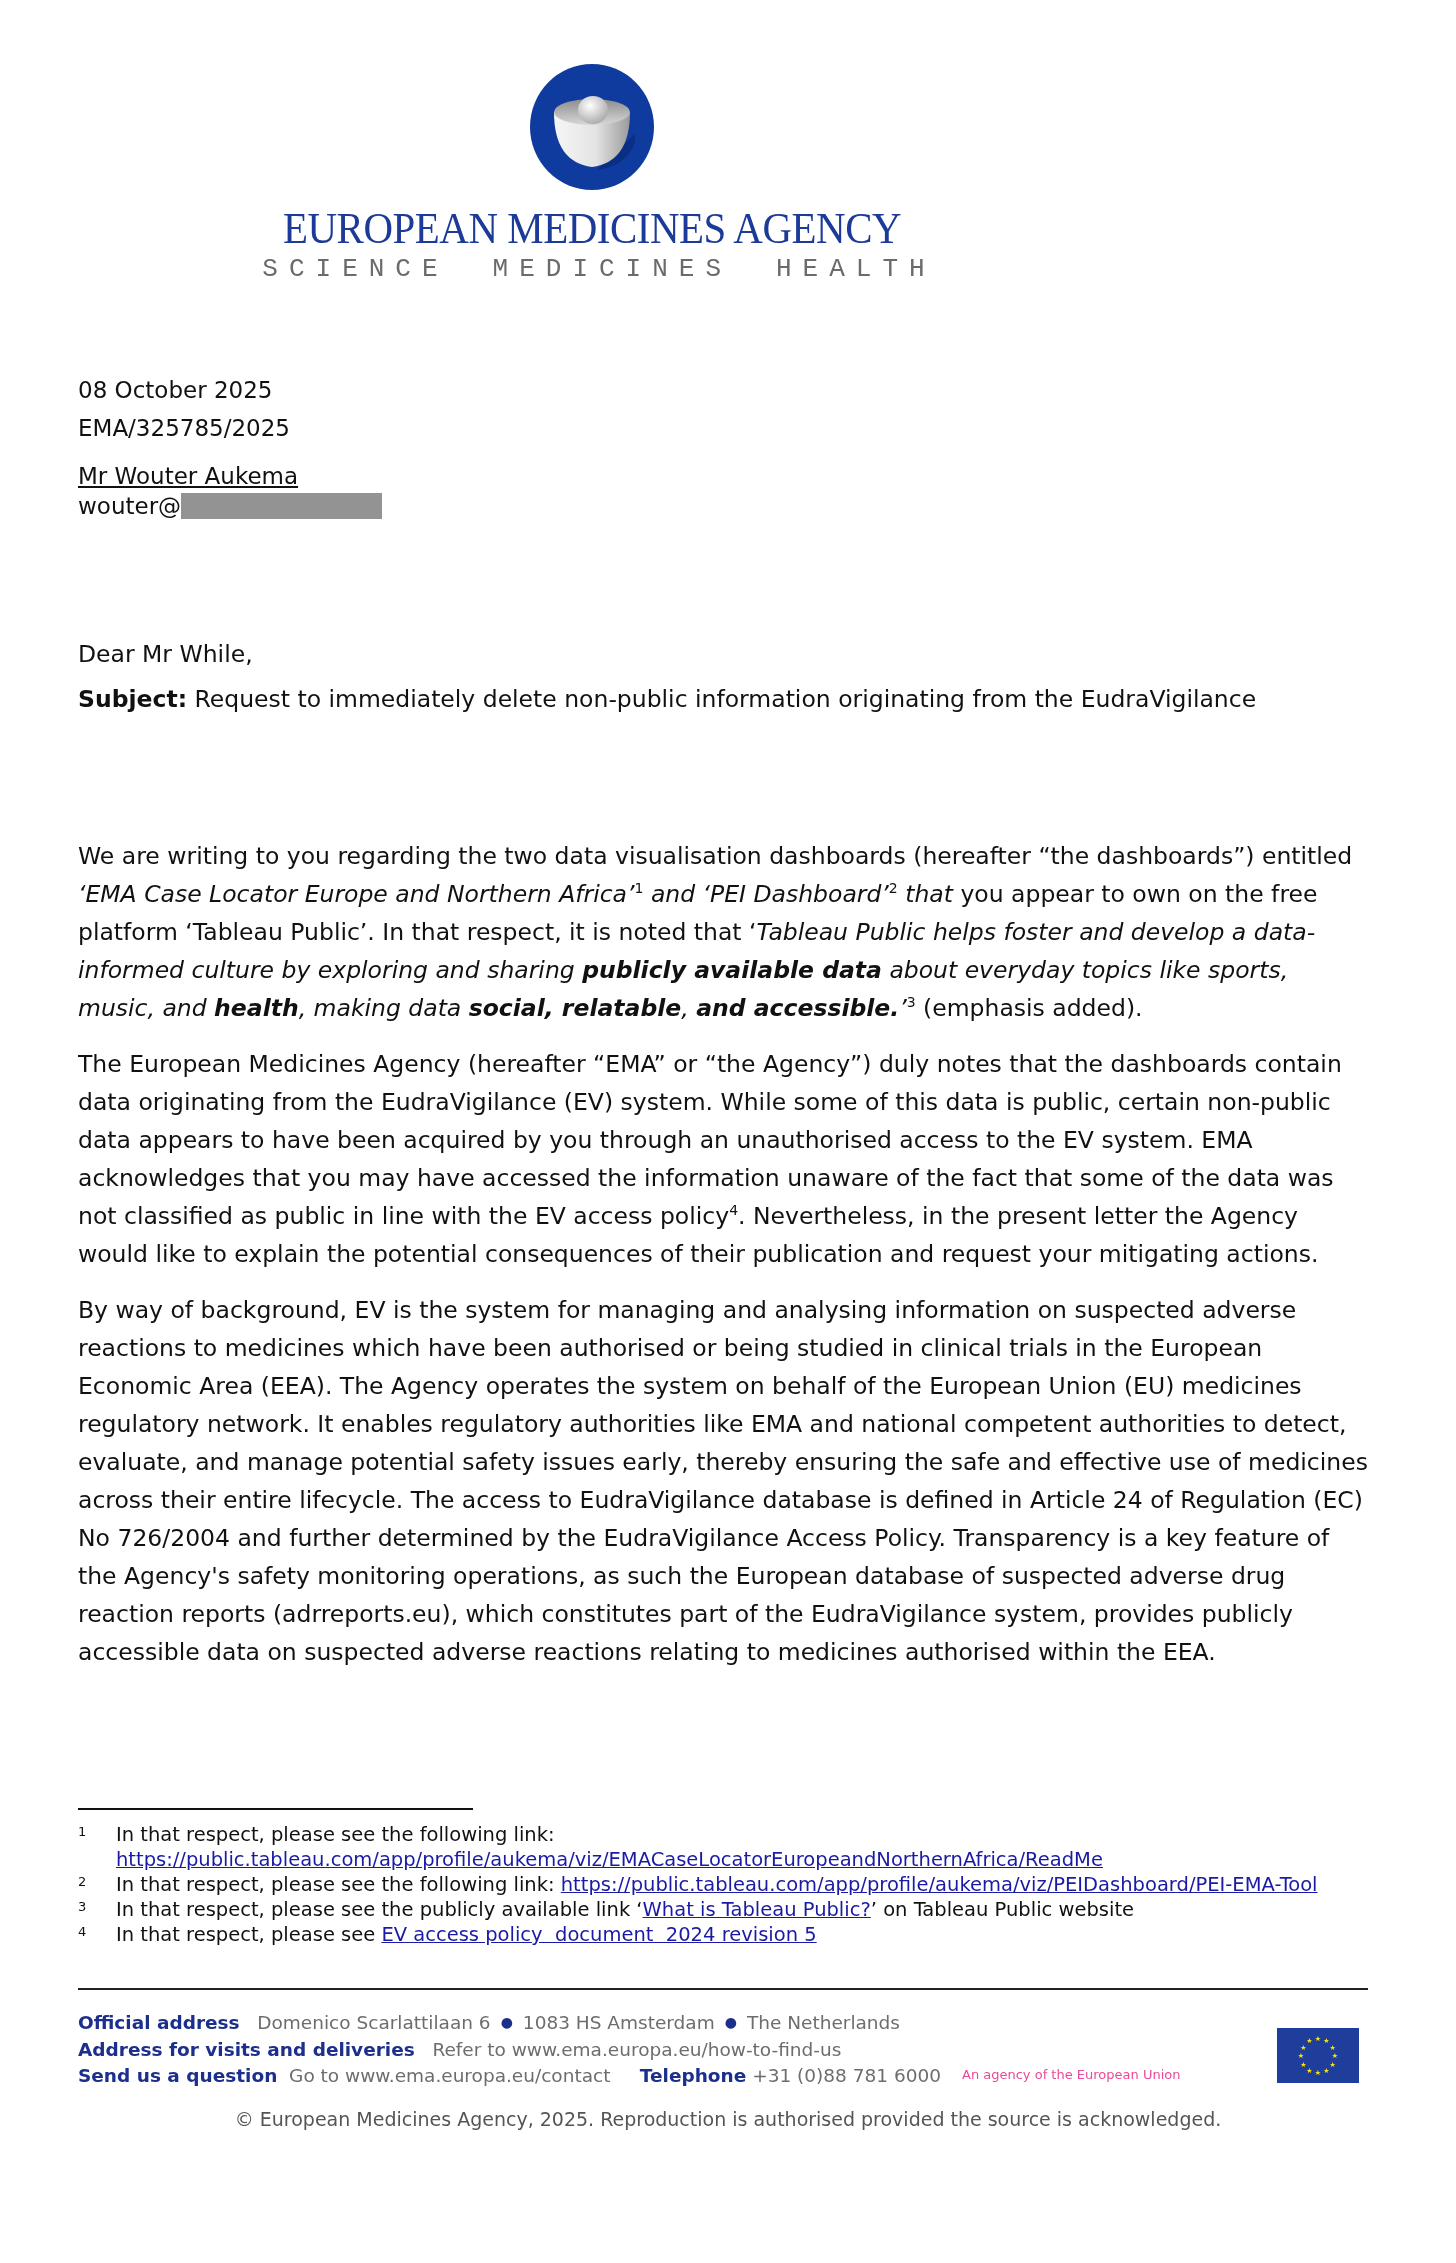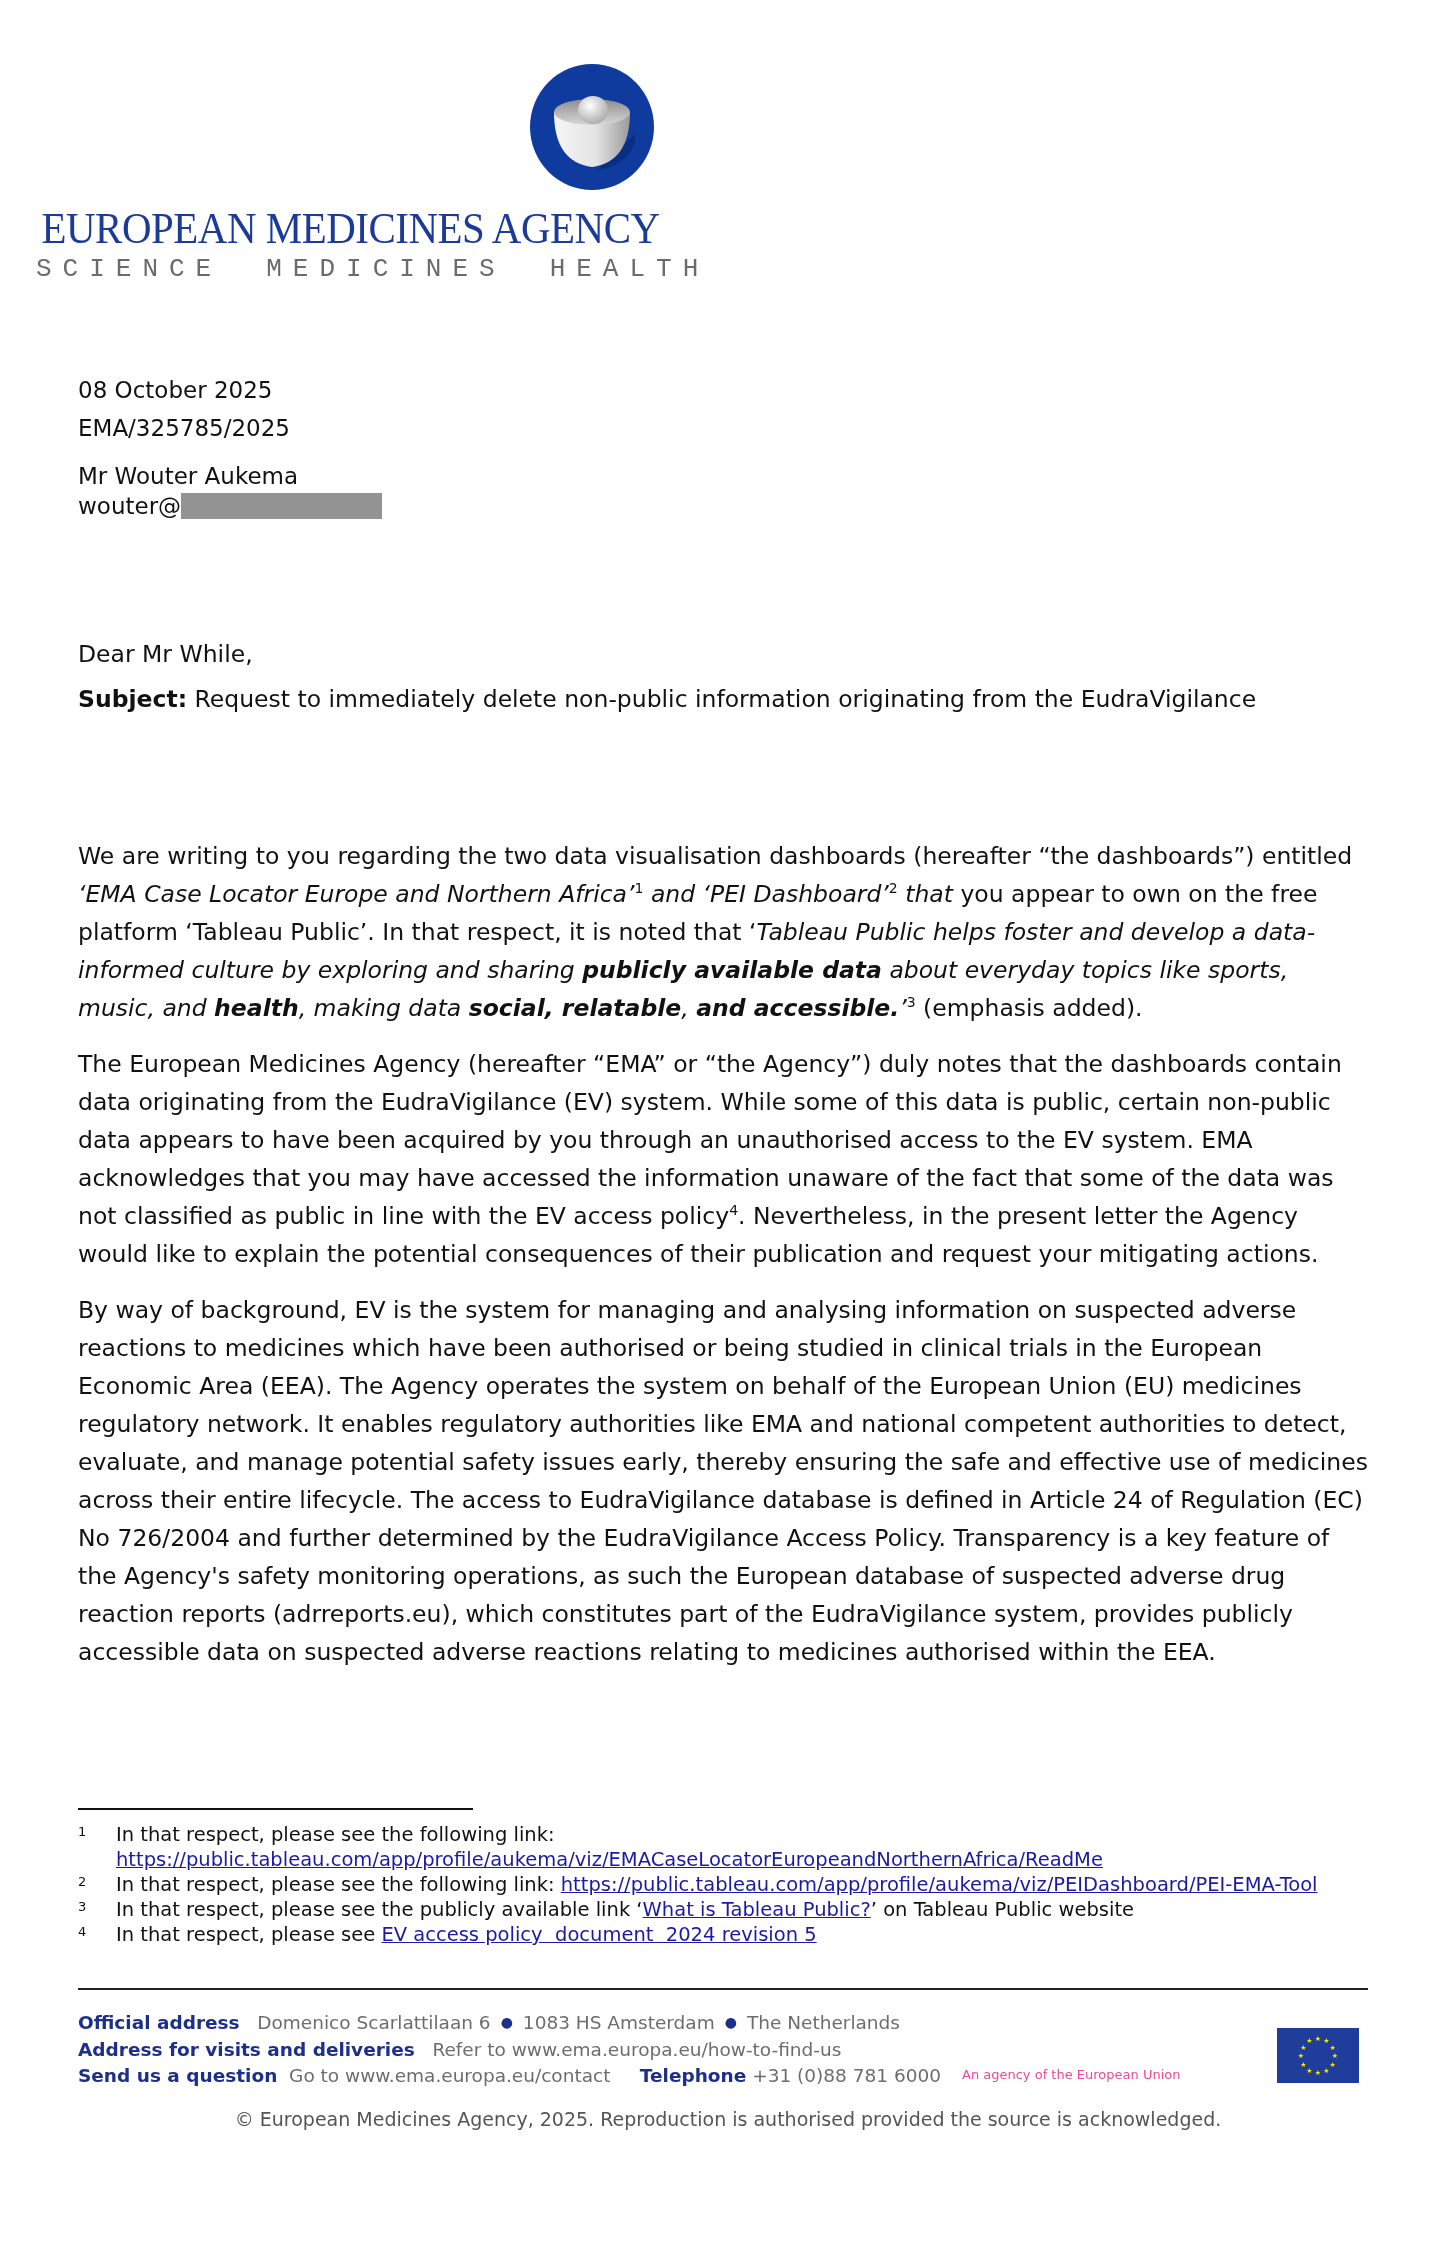--- a/index.html
+++ b/index.html
@@ -1,21 +1,21 @@
 <!DOCTYPE html>
 <html><head>
 <meta charset="utf-8">
 <style>
   html, body { margin: 0; padding: 0; background: #ffffff; }
   body { width: 1456px; height: 2263px; position: relative; overflow: hidden;
          font-family: "DejaVu Sans", sans-serif; color: #111; }
   .abs { position: absolute; }
 
   
-  #logo { left: 0; top: 62px; width: 1184px; }
+  #logo { left: 0; top: 62px; width: 1184px; text-align: center; }
   #logo-mark { width: 130px; height: 130px; margin: 0 auto; display: block; }
   #logo-name { margin-top: 14px; font-family: "Liberation Serif", "DejaVu Serif", serif;
                font-size: 44px; letter-spacing: -0.5px; color: #1c3a97; line-height: 46px;
                transform: scaleX(0.93); transform-origin: center; white-space: nowrap; }
   #logo-tagline { margin-top: 2px; font-family: Liberation Mono, monospace;
                   font-size: 26px; letter-spacing: 11px; color: #6b6b6b; line-height: 30px;
                   white-space: nowrap; padding-left: 14px; }
   #logo-tagline span { display: inline-block; margin: 0 22px; }
 
   
@@ -75,21 +75,21 @@
     <ellipse cx="66" cy="48" rx="15" ry="14" fill="url(#ball)"></ellipse>
   </svg>
   <div id="logo-name">EUROPEAN MEDICINES AGENCY</div>
   <div id="logo-tagline">
     <span>SCIENCE</span><span>MEDICINES</span><span>HEALTH</span>
   </div>
 </div>
 
 <div class="abs hdr" style="top:376px;">08 October 2025</div>
 <div class="abs hdr" style="top:414px;">EMA/325785/2025</div>
-<div class="abs hdr" style="top:462px;">Mr Wouter Aukema</div>
+<div class="abs hdr" style="top:462px;text-decoration:underline;">Mr Wouter Aukema</div>
 <div class="abs hdr" style="top:492px;">
   <span>wouter@</span><span id="redact"></span>
 </div>
 
 <div class="abs body-text" style="top:635px;">Dear Mr While,</div>
 
 <div id="subject" class="abs" style="top:680px;">
   <span id="subject-label">Subject:</span>
   <span>Request to immediately delete non-public information originating from the EudraVigilance</span>
 </div>

